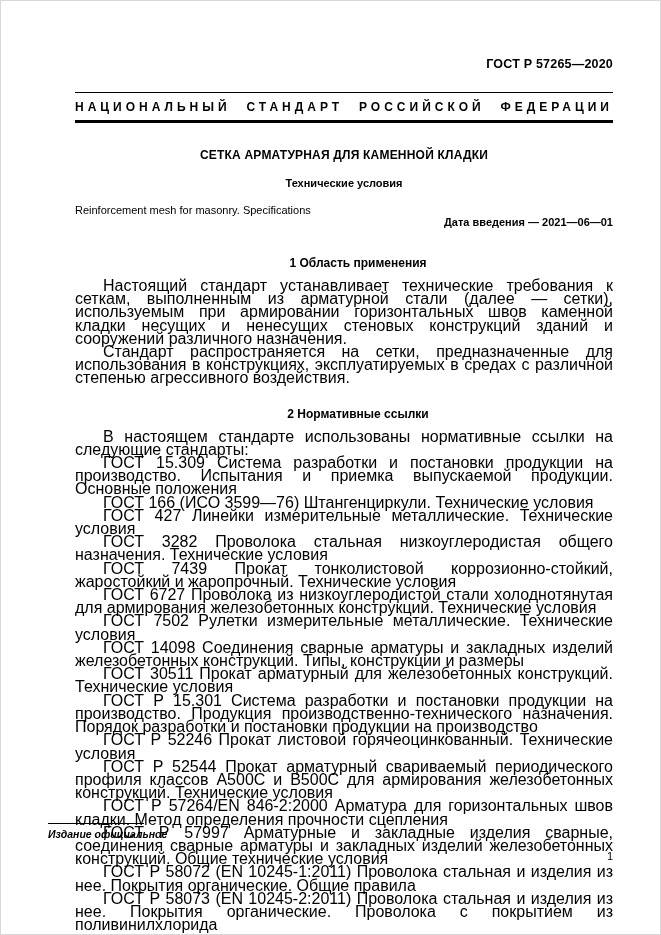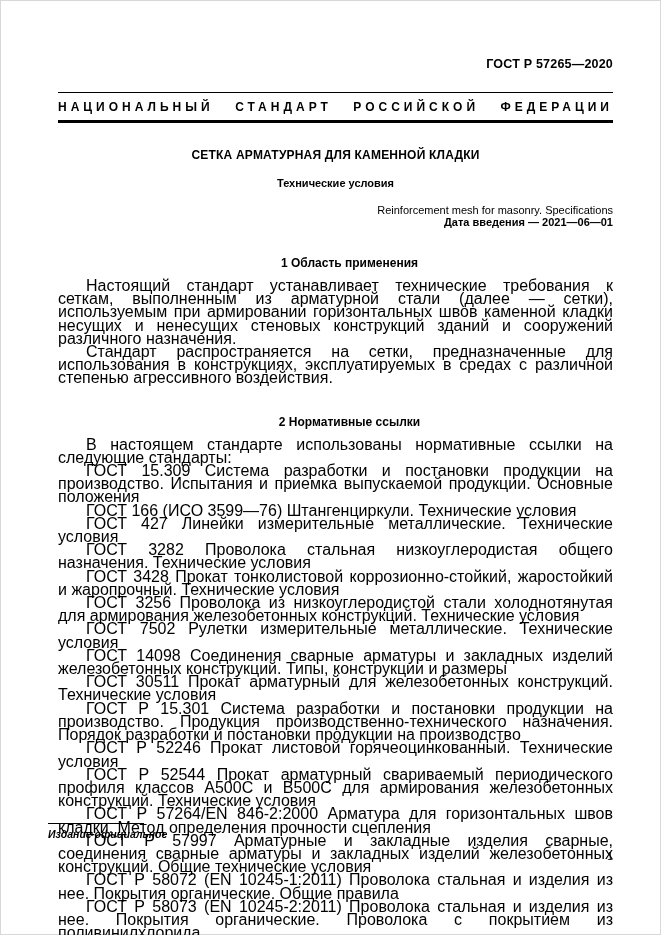--- a/index.html
+++ b/index.html
@@ -6,21 +6,21 @@
   html, body { width: 661px; height: 935px; }
   body {
     background: #ffffff;
     color: #000000;
     font-family: "Liberation Sans", sans-serif;
     position: relative;
   }
   .page {
     position: absolute;
     inset: 0;
-    padding: 56px 47px 0 57px;
+    padding: 56px 47px 0 74px;
     border: 1px solid #d8d8d8;
     background: #ffffff;
   }
   .doc-code {
     text-align: right;
     font-weight: bold;
     font-size: 12.5px;
     letter-spacing: 0.2px;
   }
   .banner-rule-top {
@@ -47,37 +47,37 @@
     margin-top: 25px;
     letter-spacing: 0.2px;
   }
   .doc-subtitle {
     text-align: center;
     font-weight: bold;
     font-size: 11px;
     margin-top: 15px;
   }
   .doc-title-en {
-    text-align: right;
+    text-align: left;
     font-size: 11px;
     margin-top: 15px;
   }
   .effective-date {
     text-align: right;
     font-weight: bold;
     font-size: 11px;
   }
   .section-heading {
     font-weight: bold;
     font-size: 12px;
     padding-left: 28px;
     text-align: center;
   }
   .sec1-heading { margin-top: 28px; }
-  .sec2-heading { margin-top: 30px; }
+  .sec2-heading { margin-top: 22px; }
   .body-par {
     font-size: 16px;
     line-height: 13.2px;
     text-align: justify;
     text-indent: 28px;
   }
   .first-par { margin-top: 9px; }
   .refs .body-par { margin: 0; }
   .footer-rule {
     position: absolute;
@@ -123,22 +123,22 @@
   <p class="body-par">Стандарт распространяется на сетки, предназначенные для использования в конструкциях, эксплуатируемых в средах с различной степенью агрессивного воздействия.</p>
 
   <div class="section-heading sec2-heading">2 Нормативные ссылки</div>
   <p class="body-par first-par">В настоящем стандарте использованы нормативные ссылки на следующие стандарты:</p>
 
   <div class="refs">
     <p class="body-par">ГОСТ 15.309 Система разработки и постановки продукции на производство. Испытания и приемка выпускаемой продукции. Основные положения</p>
     <p class="body-par">ГОСТ 166 (ИСО 3599—76) Штангенциркули. Технические условия</p>
     <p class="body-par">ГОСТ 427 Линейки измерительные металлические. Технические условия</p>
     <p class="body-par">ГОСТ 3282 Проволока стальная низкоуглеродистая общего назначения. Технические условия</p>
-    <p class="body-par">ГОСТ 3428 Прокат тонколистовой коррозионно-стойкий, жаростойкий и жаропрочный. Технические условия</p>
-    <p class="body-par">ГОСТ 3256 Проволока из низкоуглеродистой стали холоднотянутая для армирования железобетонных конструкций. Технические условия</p>
+    <p class="body-par">ГОСТ 7439 Прокат тонколистовой коррозионно-стойкий, жаростойкий и жаропрочный. Технические условия</p>
+    <p class="body-par">ГОСТ 6727 Проволока из низкоуглеродистой стали холоднотянутая для армирования железобетонных конструкций. Технические условия</p>
     <p class="body-par">ГОСТ 7502 Рулетки измерительные металлические. Технические условия</p>
     <p class="body-par">ГОСТ 14098 Соединения сварные арматуры и закладных изделий железобетонных конструкций. Типы, конструкции и размеры</p>
     <p class="body-par">ГОСТ 30511 Прокат арматурный для железобетонных конструкций. Технические условия</p>
     <p class="body-par">ГОСТ Р 15.301 Система разработки и постановки продукции на производство. Продукция производственно-технического назначения. Порядок разработки и постановки продукции на производство</p>
     <p class="body-par">ГОСТ Р 52246 Прокат листовой горячеоцинкованный. Технические условия</p>
     <p class="body-par">ГОСТ Р 52544 Прокат арматурный свариваемый периодического профиля классов А500С и В500С для армирования железобетонных конструкций. Технические условия</p>
     <p class="body-par">ГОСТ Р 57264/EN 846-2:2000 Арматура для горизонтальных швов кладки. Метод определения прочности сцепления</p>
     <p class="body-par">ГОСТ Р 57997 Арматурные и закладные изделия сварные, соединения сварные арматуры и закладных изделий железобетонных конструкций. Общие технические условия</p>
     <p class="body-par">ГОСТ Р 58072 (EN 10245-1:2011) Проволока стальная и изделия из нее. Покрытия органические. Общие правила</p>
     <p class="body-par">ГОСТ Р 58073 (EN 10245-2:2011) Проволока стальная и изделия из нее. Покрытия органические. Проволока с покрытием из поливинилхлорида</p>

